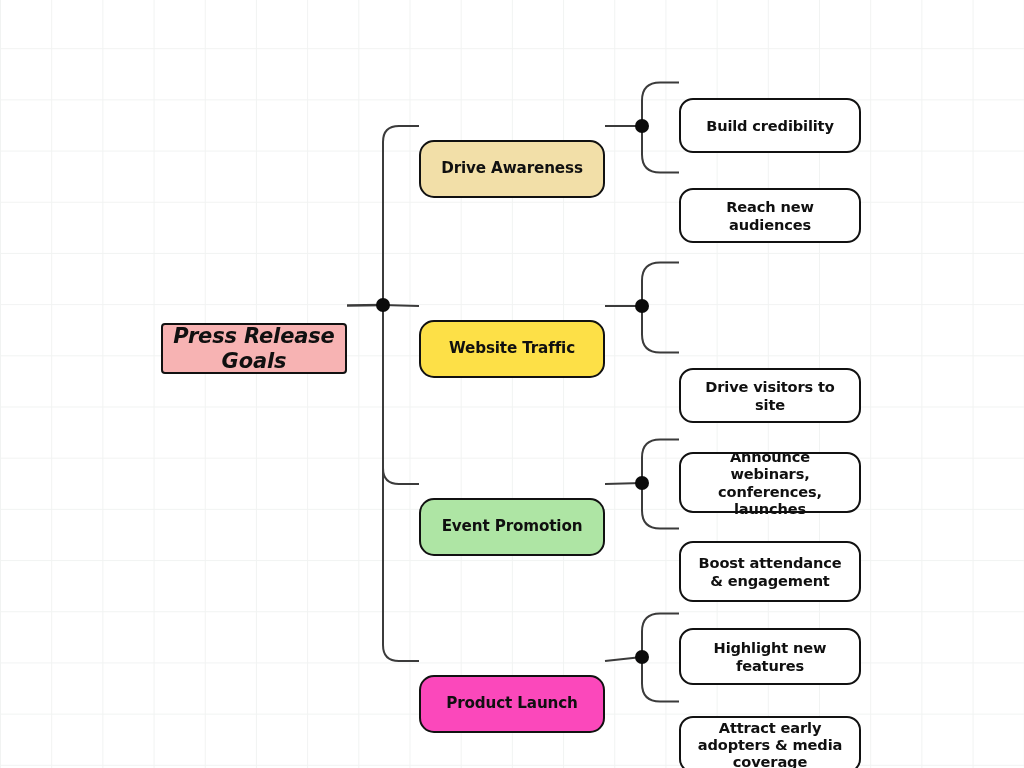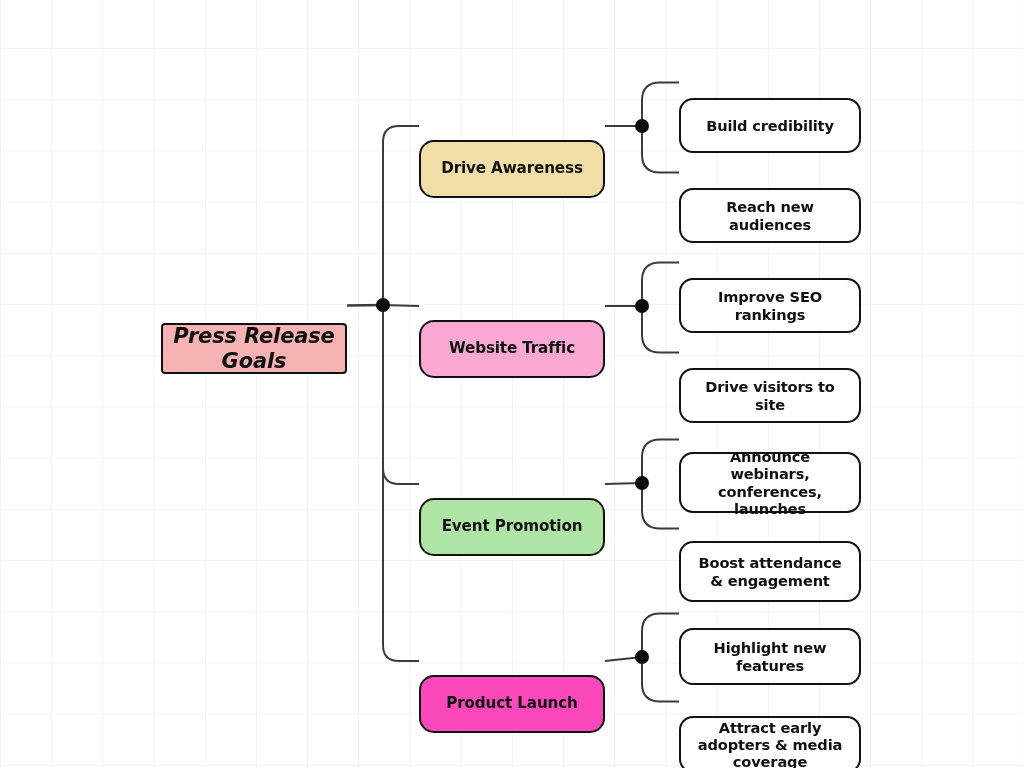--- a/index.html
+++ b/index.html
@@ -88,22 +88,21 @@
       <path d="M 605 661 L 642 657" fill="none" stroke="#3b3b3b" stroke-width="2.2" stroke-linecap="butt"></path>
       <path d="M 642 657 L 642 631.5 Q 642 613.5 660 613.5 L 679 613.5" fill="none" stroke="#3b3b3b" stroke-width="2" stroke-linecap="butt"></path>
       <path d="M 642 657 L 642 683.5 Q 642 701.5 660 701.5 L 679 701.5" fill="none" stroke="#3b3b3b" stroke-width="2" stroke-linecap="butt"></path>
       <circle cx="642" cy="657" r="7" fill="#0b0b0b"></circle>
       <circle cx="383" cy="305" r="7" fill="#0b0b0b"></circle>
     </svg>
 <div class="node root" style="left: 161px; top: 280px; width: 186px; height: 51px; background: rgb(247, 179, 179);">Press Release Goals</div>
     <div class="node branch" style="left: 419px; top: 97px; width: 186px; height: 58px; background: rgb(242, 223, 168);">Drive Awareness</div>
     <div class="node leaf" style="left: 679px; top: 55px; width: 182px; height: 55px;">Build credibility</div>
     <div class="node leaf" style="left: 679px; top: 145px; width: 182px; height: 55px;">Reach new audiences</div>
-    <div class="node branch" style="left: 419px; top: 277px; width: 186px; height: 58px; background: #f9a8d4;">Website Traffic</div>
-    <div class="node leaf" style="left: 679px; top: 235px; width: 182px; height: 55px;">Improve SEO rankings</div>
+    <div class="node branch" style="left: 419px; top: 277px; width: 186px; height: 58px; background: #fde047;">Website Traffic</div>
     <div class="node leaf" style="left: 679px; top: 325px; width: 182px; height: 55px;">Drive visitors to site</div>
     <div class="node branch" style="left: 419px; top: 455px; width: 186px; height: 58px; background: rgb(174, 229, 164);">Event Promotion</div>
     <div class="node leaf" style="left: 679px; top: 409px; width: 182px; height: 61px;">Announce webinars, conferences, launches</div>
     <div class="node leaf" style="left: 679px; top: 498px; width: 182px; height: 61px;">Boost attendance &amp; engagement</div>
     <div class="node branch" style="left: 419px; top: 632px; width: 186px; height: 58px; background: rgb(251, 72, 187);">Product Launch</div>
     <div class="node leaf" style="left: 679px; top: 585px; width: 182px; height: 57px;">Highlight new features</div>
     <div class="node leaf" style="left: 679px; top: 673px; width: 182px; height: 57px;">Attract early adopters &amp; media coverage</div>
   </div>
 
 </body></html>

